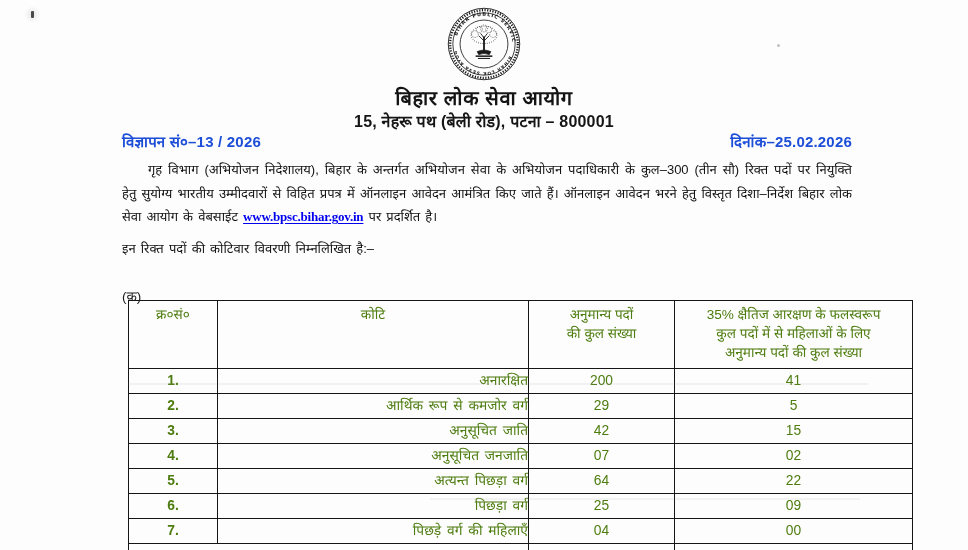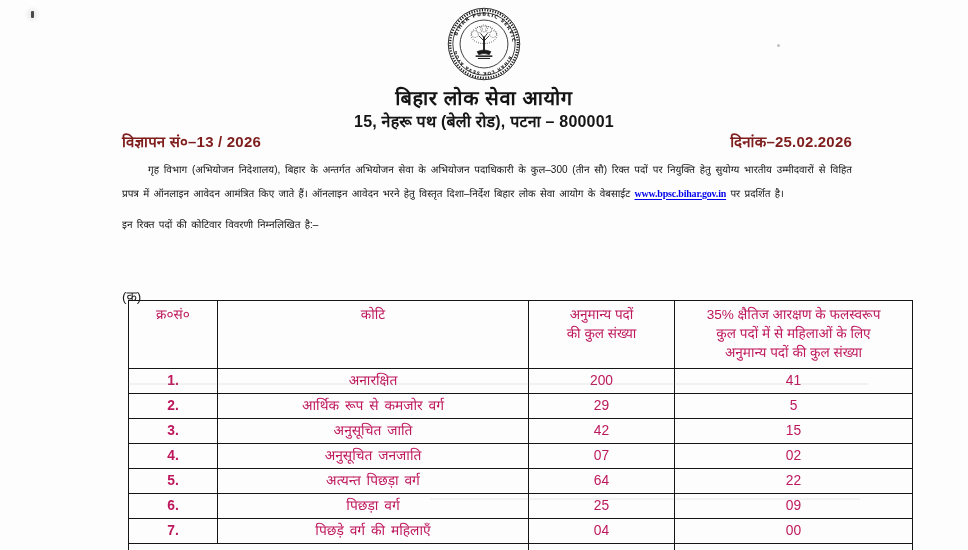--- a/index.html
+++ b/index.html
@@ -96,33 +96,33 @@
     position: absolute;
     left: 122px;
     right: 100px;
     top: 131px;
     display: flex;
     justify-content: space-between;
     align-items: baseline;
     font-family: "Liberation Sans", "DejaVu Sans", sans-serif;
     font-size: 15px;
     font-weight: 700;
-    color: #7f1d1d;
+    color: #1d4ed8;
   }
   .advt-no { letter-spacing: .2px; }
   .advt-date { letter-spacing: .2px; padding-right: 16px; margin-left: 40px; }
 
   
   .body-block {
     position: absolute;
     left: 122px;
     top: 158px;
     width: 730px;
     font-family: "Liberation Sans", "DejaVu Sans", sans-serif;
-    font-size: 10px;
+    font-size: 13px;
     line-height: 23.5px;
     color: #131313;
   }
   .para {
     text-align: justify;
     text-align-last: left;
     text-indent: 26px;
     margin: 0;
     word-spacing: 1.5px;
   }
@@ -156,21 +156,21 @@
   }
   table.vac {
     border-collapse: collapse;
     width: 100%;
     table-layout: fixed;
     font-family: "Liberation Sans", "DejaVu Sans", sans-serif;
   }
   table.vac th, table.vac td {
     border: 1.4px solid #151515;
     padding: 0;
-    color: #be185d;
+    color: #4d7c0f;
   }
   table.vac thead th {
     font-size: 13.6px;
     font-weight: 400;
     line-height: 19px;
     vertical-align: top;
     padding: 4px 5px 6px;
     height: 56px;
     text-align: center;
   }
@@ -186,21 +186,21 @@
     height: 24px;
     line-height: 20px;
   }
   td.sl {
     text-align: center;
     font-weight: 700;
     font-size: 13px;
     font-family: "Liberation Sans", "DejaVu Sans", sans-serif;
   }
   td.cat {
-    text-align: center;
+    text-align: right;
     padding-left: 9px;
     word-spacing: 2px;
   }
   td.num {
     text-align: center;
     font-family: "Liberation Sans", "DejaVu Sans", sans-serif;
     font-size: 13.2px;
   }
   tr.total-row td {
     height: 27px;

